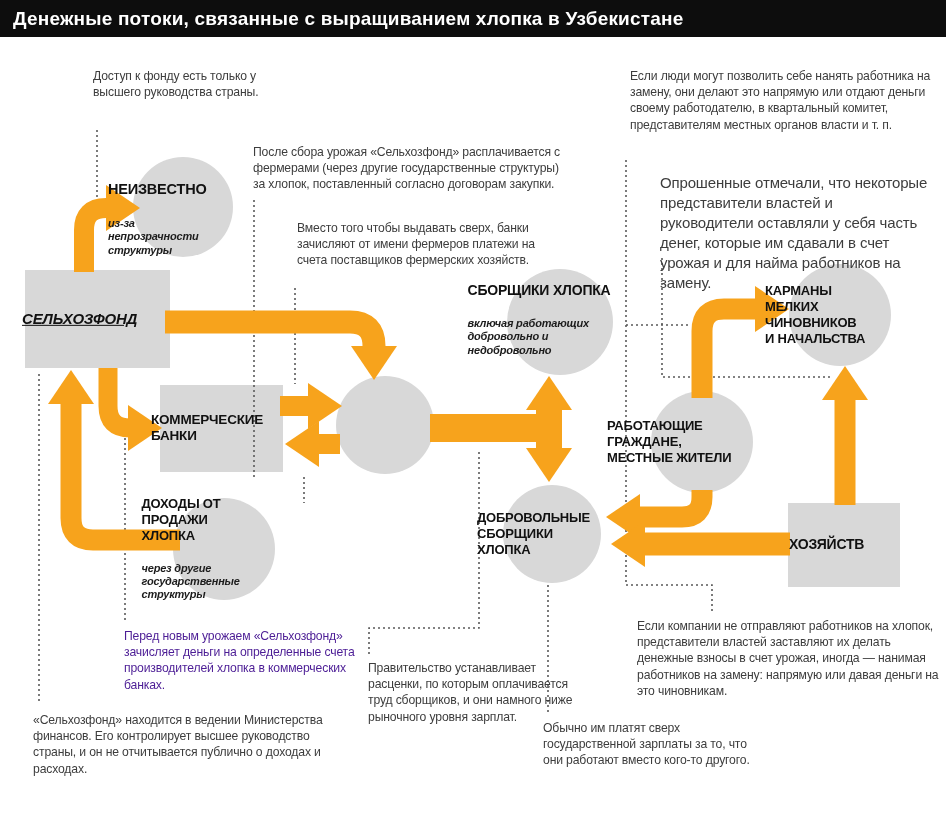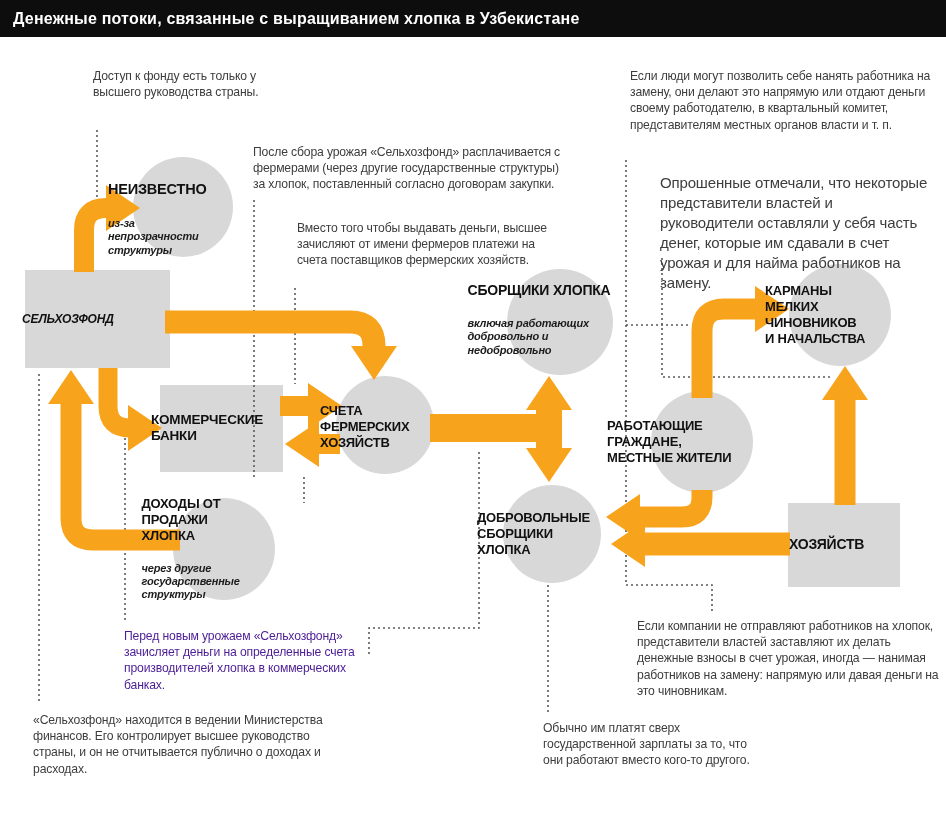--- a/index.html
+++ b/index.html
@@ -1,19 +1,19 @@
 <!DOCTYPE html>
 <html><head>
 <meta charset="utf-8">
 <style>
   html,body{margin:0;padding:0;background:#fff;}
   #page{position:relative;width:946px;height:815px;background:#ffffff;overflow:hidden;
         font-family:"Liberation Sans",sans-serif;border-bottom:2px solid #d9d9d9;}
   #hdr{position:absolute;left:0;top:0;width:946px;height:37px;background:#0d0d0d;}
-  #hdr .t{color:#ffffff;font-size:16px;font-weight:bold;line-height:37px;padding-left:13px;
+  #hdr .t{color:#ffffff;font-size:19px;font-weight:bold;line-height:37px;padding-left:13px;
           letter-spacing:0.2px;white-space:nowrap;}
   .node-shape{position:absolute;z-index:1;}
   .rect{background:#d8d8d8;}
   .circle{background:#d8d8d8;border-radius:50%;}
   svg.layer{position:absolute;left:0;top:0;z-index:2;pointer-events:none;}
   .lbl{position:absolute;z-index:3;transform:translate(-50%,-50%);text-align:left;
        white-space:pre-line;color:#111;}
   .lbl .ttl{font-weight:bold;font-size:13px;line-height:1.22;letter-spacing:-0.2px;display:block;}
   .lbl .sub{font-weight:bold;font-style:italic;font-size:11px;line-height:1.22;
             letter-spacing:-0.2px;display:block;color:#1c1c1c;}
@@ -72,36 +72,31 @@
       <path class="flow" stroke-width="26" marker-end="url(#ah)" d="M 549 420 L 549 452" stroke="#F7A31C"></path>
       <path class="flow" stroke-width="21" marker-end="url(#ah)" d="M 180 540 L 93 540 Q 71 540 71 518 L 71 400" stroke="#F7A31C"></path>
       <path class="flow" stroke-width="21" marker-end="url(#ah)" d="M 702 398 L 702 331 Q 702 309 724 309 L 759 309" stroke="#F7A31C"></path>
       <path class="flow" stroke-width="21" marker-end="url(#ah)" d="M 845 505 L 845 396" stroke="#F7A31C"></path>
       <path class="flow" stroke-width="21" marker-end="url(#ah)" d="M 702 490 L 702 497 Q 702 517 682 517 L 636 517" stroke="#F7A31C"></path>
       <path class="flow" stroke-width="23" marker-end="url(#ah)" d="M 790 544 L 641 544" stroke="#F7A31C"></path>
     </g>
   </svg>
 
   <div class="lbl" style="left:97px;top:319px;width:150px;">
-    <span class="ttl" style="font-size:12px;font-style:italic;">СЕЛЬХОЗФОНД</span>
+    <span class="ttl" style="font-size:15px;font-style:italic;text-decoration:underline;">СЕЛЬХОЗФОНД</span>
   </div>
   <div class="lbl" style="left:183px;top:219px;width:150px;">
     <span class="ttl" style="font-size:14.5px;">НЕИЗВЕСТНО</span>
     <span class="sub">из-за
 непрозрачности
 структуры</span>
   </div>
   <div class="lbl" style="left:221px;top:428px;width:140px;">
     <span class="ttl" style="font-size:13.5px;">КОММЕРЧЕСКИЕ
 БАНКИ</span>
-  </div>
-  <div class="lbl" style="left:385px;top:427px;width:130px;">
-    <span class="ttl">СЧЕТА
-ФЕРМЕРСКИХ
-ХОЗЯЙСТВ</span>
   </div>
   <div class="lbl" style="left:560px;top:320px;width:185px;">
     <span class="ttl" style="font-size:14px;">СБОРЩИКИ ХЛОПКА</span>
     <span class="sub">включая работающих
 добровольно и
 недобровольно</span>
   </div>
   <div class="lbl" style="left:224px;top:549px;width:165px;">
     <span class="ttl">ДОХОДЫ ОТ
 ПРОДАЖИ
@@ -125,21 +120,22 @@
     <span class="ttl">РАБОТАЮЩИЕ
 ГРАЖДАНЕ,
 МЕСТНЫЕ ЖИТЕЛИ</span>
   </div>
   <div class="lbl" style="left:844px;top:545px;width:110px;">
     <span class="ttl" style="font-size:14px;">ХОЗЯЙСТВ</span>
   </div>
 
   <div class="note" style="left: 253px; top: 144px; width: 318px; color: rgb(61, 61, 61);">После сбора урожая «Сельхозфонд» расплачивается с фермерами (через другие государственные структуры) за хлопок, поставленный согласно договорам закупки.</div>
   <div class="note" style="left: 93px; top: 68px; width: 175px; color: rgb(61, 61, 61);">Доступ к фонду есть только у высшего руководства страны.</div>
-  <div class="note" style="left: 297px; top: 220px; width: 252px; color: rgb(61, 61, 61);">Вместо того чтобы выдавать деньги, высшее зачисляют от имени фермеров платежи на счета поставщиков фермерских хозяйств.</div>
+  <div class="note" style="left: 297px; top: 220px; width: 252px; color: rgb(61, 61, 61);">Вместо того чтобы выдавать сверх, банки зачисляют от имени фермеров платежи на счета поставщиков фермерских хозяйств.</div>
   <div class="note" style="left: 630px; top: 68px; width: 302px; color: rgb(61, 61, 61);">Если люди могут позволить себе нанять работника на замену, они делают это напрямую или отдают деньги своему работодателю, в квартальный комитет, представителям местных органов власти и т. п.</div>
   <div class="note" style="left: 660px; top: 173px; width: 268px; font-size: 15px; color: rgb(61, 61, 61);">Опрошенные отмечали, что некоторые представители властей и руководители оставляли у себя часть денег, которые им сдавали в счет урожая и для найма работников на замену.</div>
   <div class="note" style="left: 124px; top: 628px; width: 252px; color: #4c1d95;">Перед новым урожаем «Сельхозфонд» зачисляет деньги на определенные счета производителей хлопка в коммерческих банках.</div>
   <div class="note" style="left: 33px; top: 712px; width: 305px; color: rgb(61, 61, 61);">«Сельхозфонд» находится в ведении Министерства финансов. Его контролирует высшее руководство страны, и он не отчитывается публично о доходах и расходах.</div>
+  <div class="note" style="left: 368px; top: 660px; width: 210px; color: rgb(61, 61, 61);">Правительство устанавливает расценки, по которым оплачивается труд сборщиков, и они намного ниже рыночного уровня зарплат.</div>
   <div class="note" style="left: 543px; top: 720px; width: 225px; color: rgb(61, 61, 61);">Обычно им платят сверх государственной зарплаты за то, что они работают вместо кого-то другого.</div>
   <div class="note" style="left: 637px; top: 618px; width: 306px; color: rgb(61, 61, 61);">Если компании не отправляют работников на хлопок, представители властей заставляют их делать денежные взносы в счет урожая, иногда — нанимая работников на замену: напрямую или давая деньги на это чиновникам.</div>
 
 </div>
 
 </body></html>

